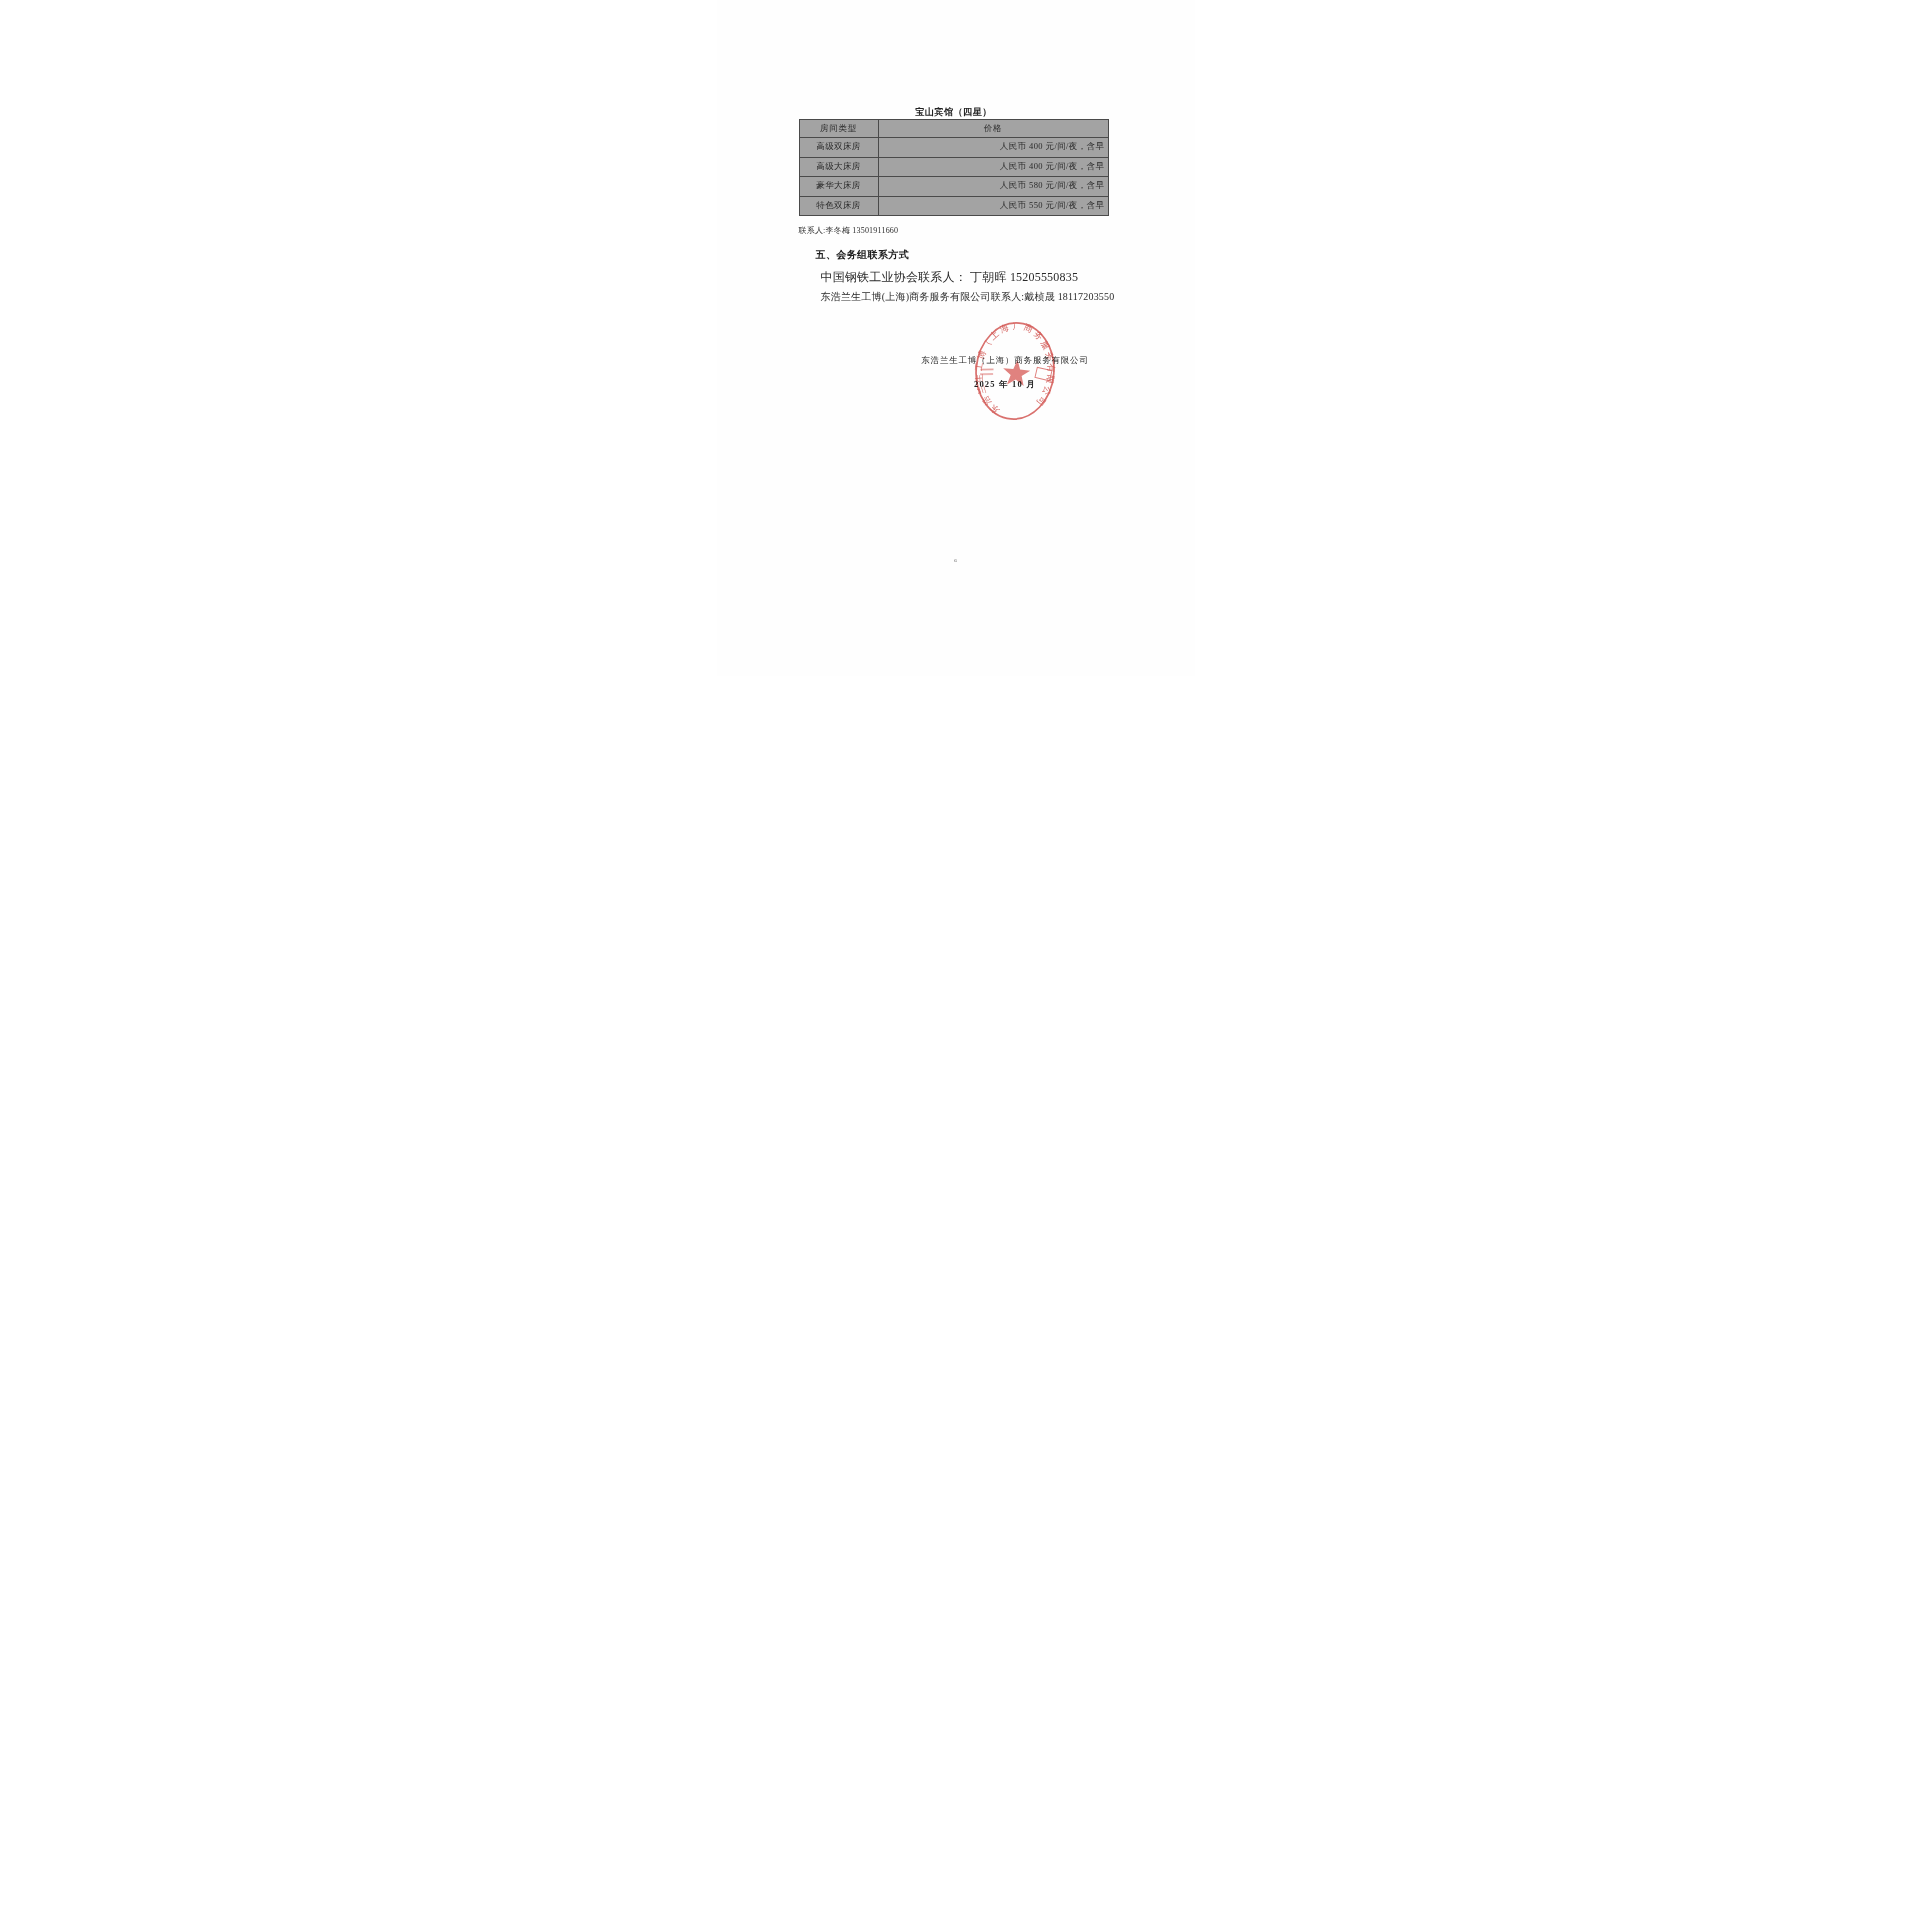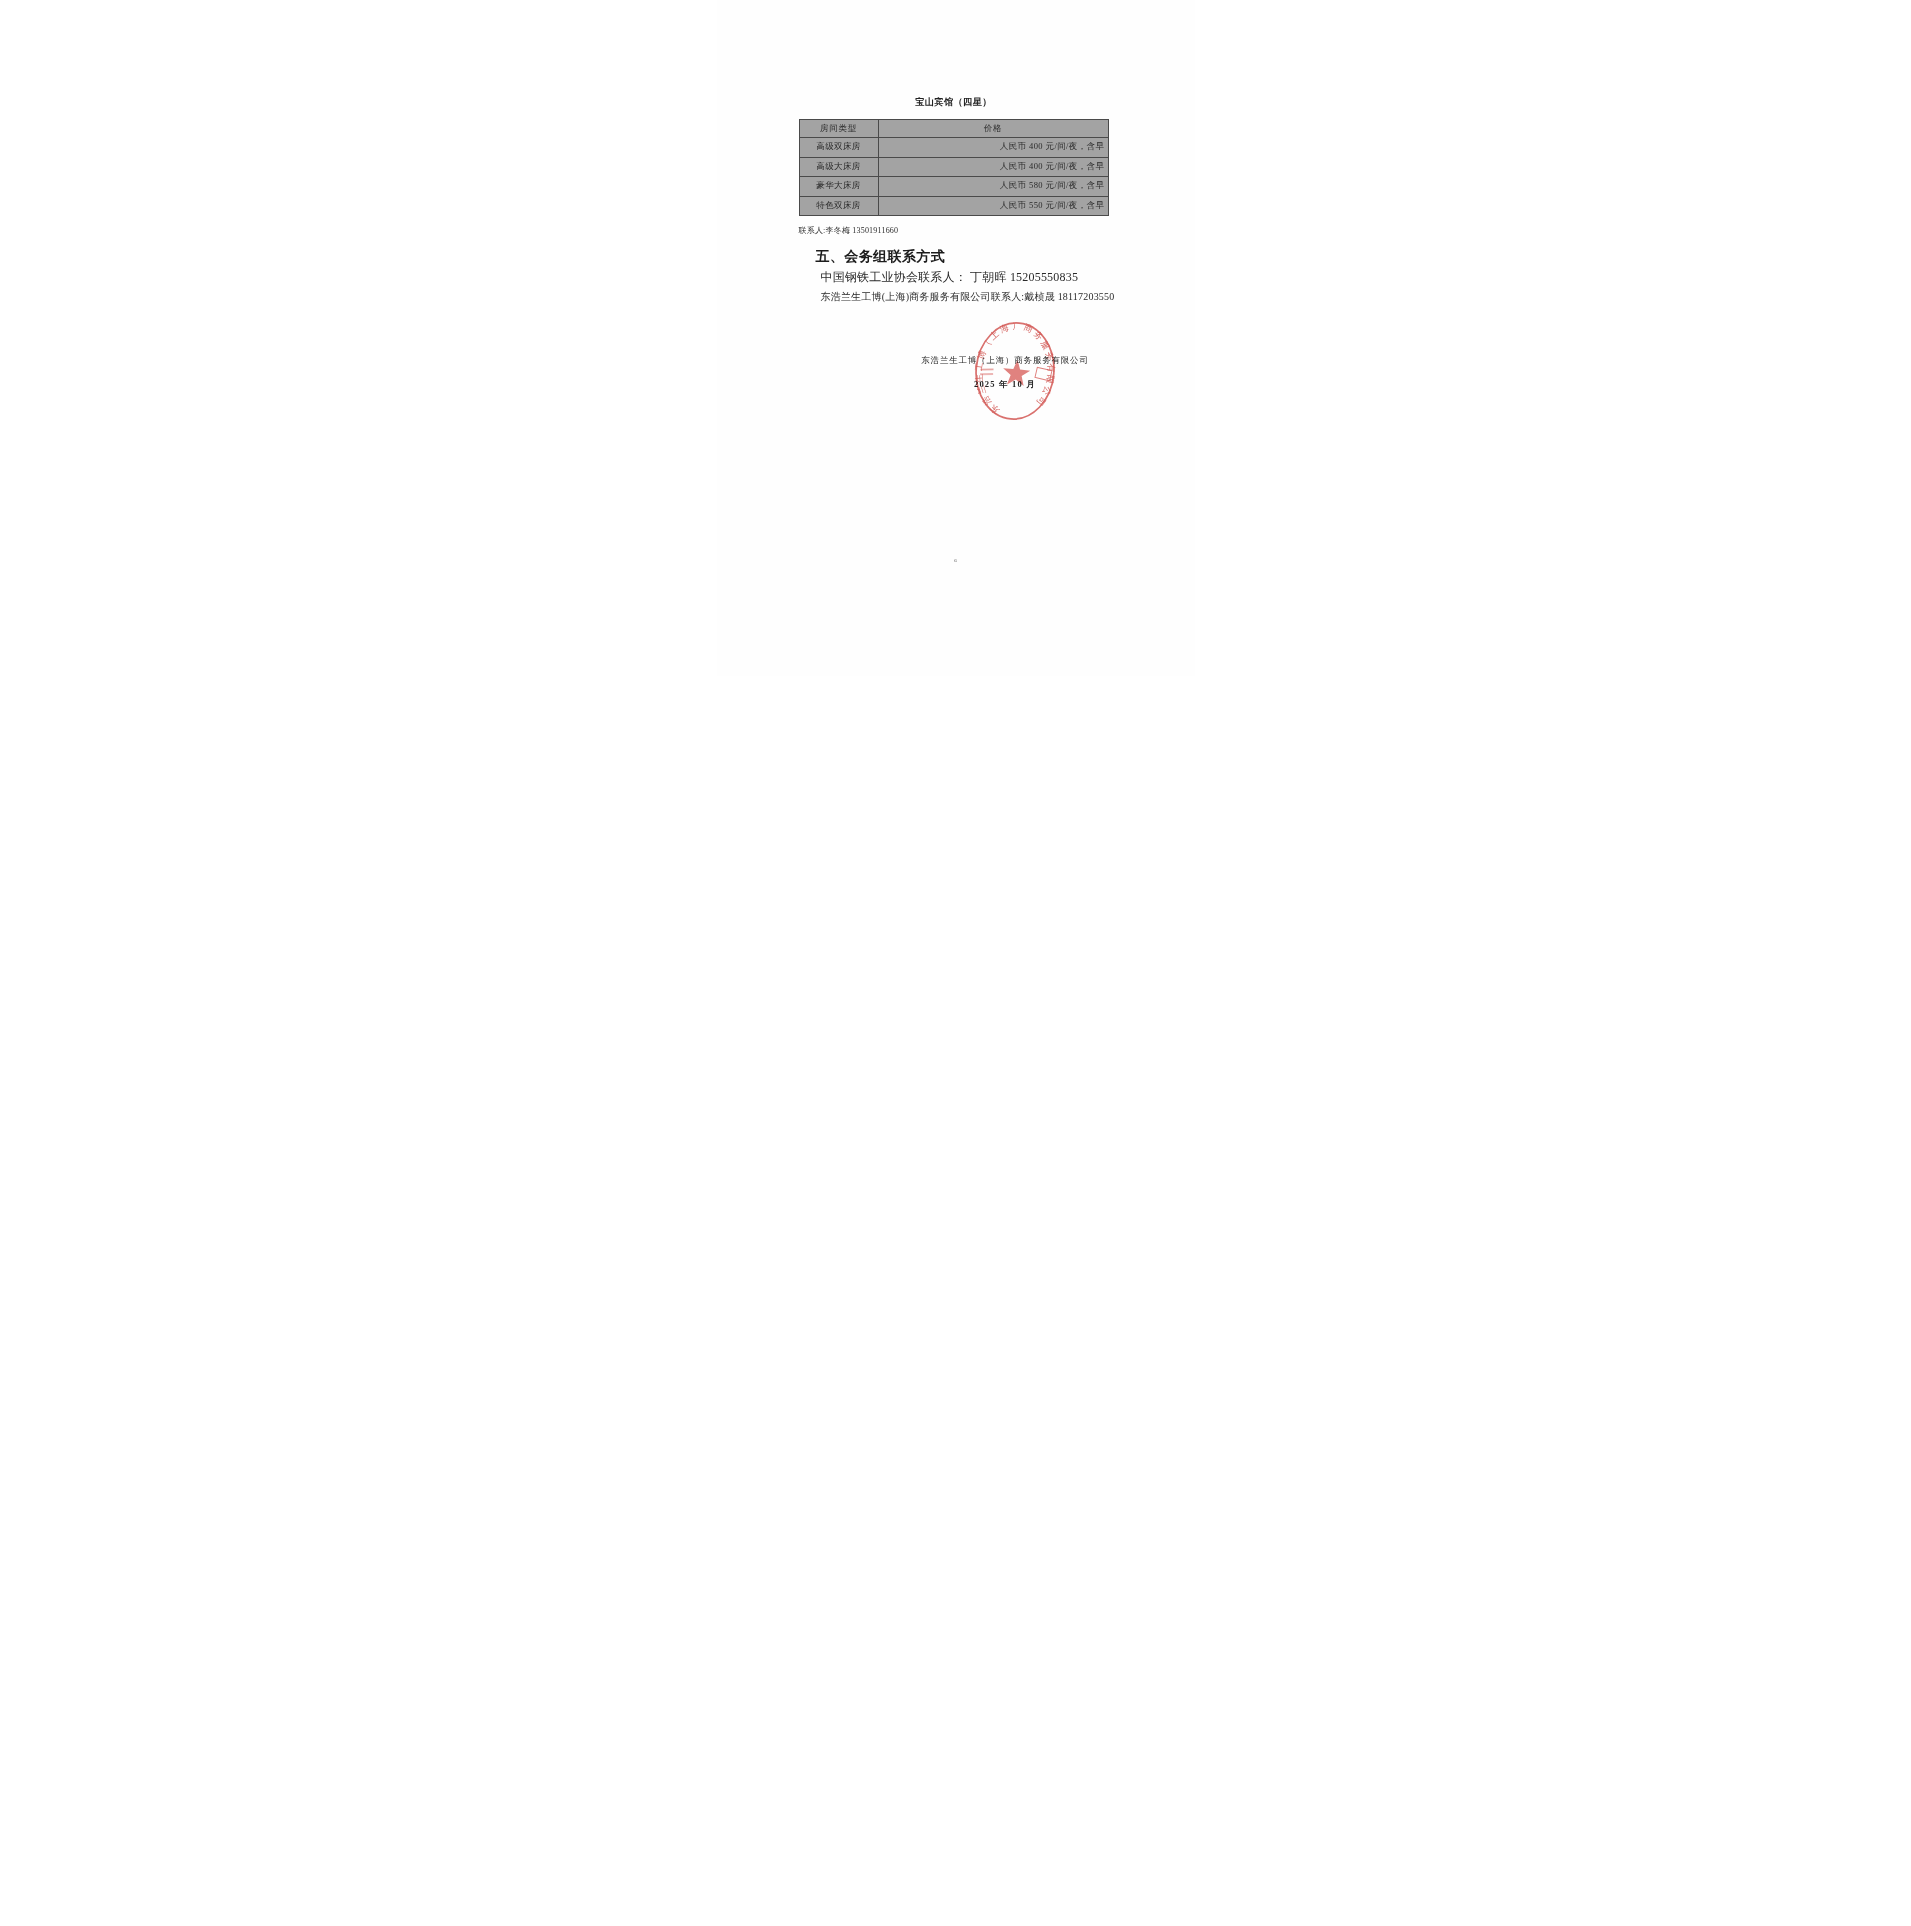--- a/index.html
+++ b/index.html
@@ -8,21 +8,21 @@
     width: 478px;
     height: 676px;
     margin: 0 auto;
     background: #fefefe;
     overflow: hidden;
     font-family: "Liberation Serif", "DejaVu Serif", serif;
     color: #1f1f1f;
   }
   .doc-title {
     position: absolute;
-    left: 82px; top: 96px; width: 310px;
+    left: 82px; top: 106px; width: 310px;
     text-align: center;
     font-size: 9.2px; font-weight: bold;
     letter-spacing: 0.4px;
     color: #222;
   }
   table.price-table {
     position: absolute;
     left: 82px; top: 119px;
     width: 310px;
     border-collapse: collapse;
@@ -50,21 +50,21 @@
     position: absolute;
     left: 82px; top: 225px; width: 310px;
     font-size: 8px;
     color: #2a2a2a;
     letter-spacing: 0.2px;
   }
   .section-heading {
     position: absolute;
     left: 99px; top: 248px;
     font-family: "Liberation Sans", "DejaVu Sans", sans-serif;
-    font-size: 14px; font-weight: bold;
+    font-size: 10px; font-weight: bold;
     color: #1c1c1c;
     letter-spacing: 0.4px;
   }
   .contact-line-1 {
     position: absolute;
     left: 104px; top: 269px;
     font-size: 12px; color: #2a2a2a;
     letter-spacing: 0.2px;
   }
   .contact-line-2 {

